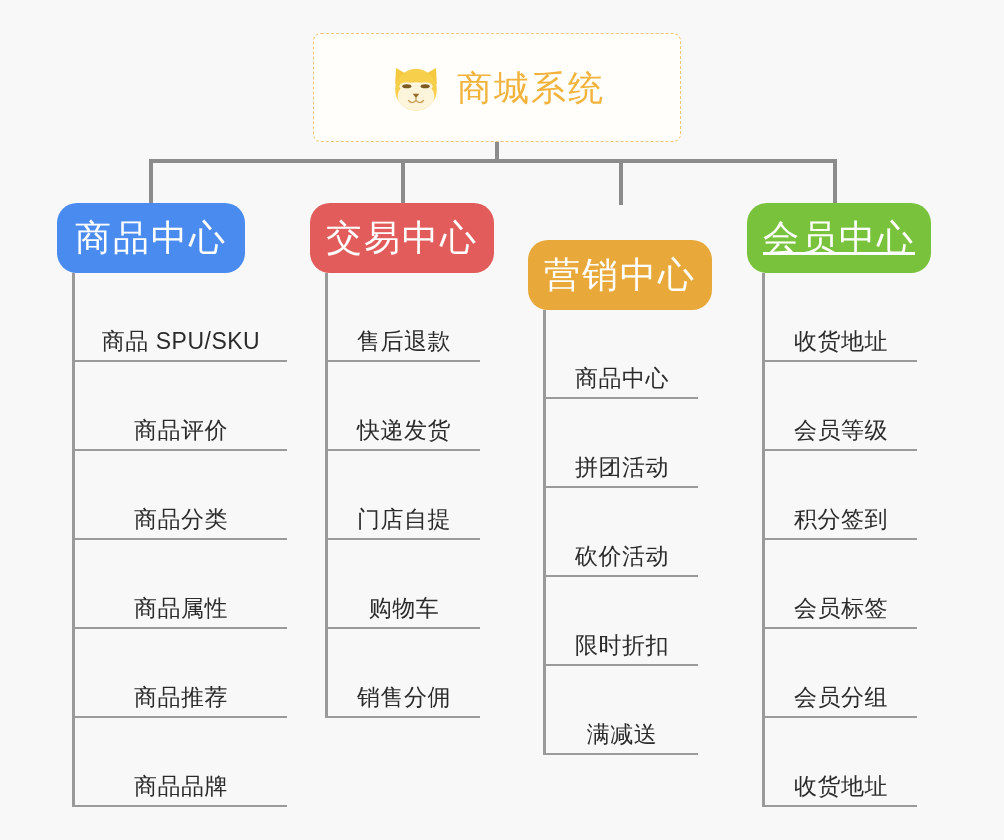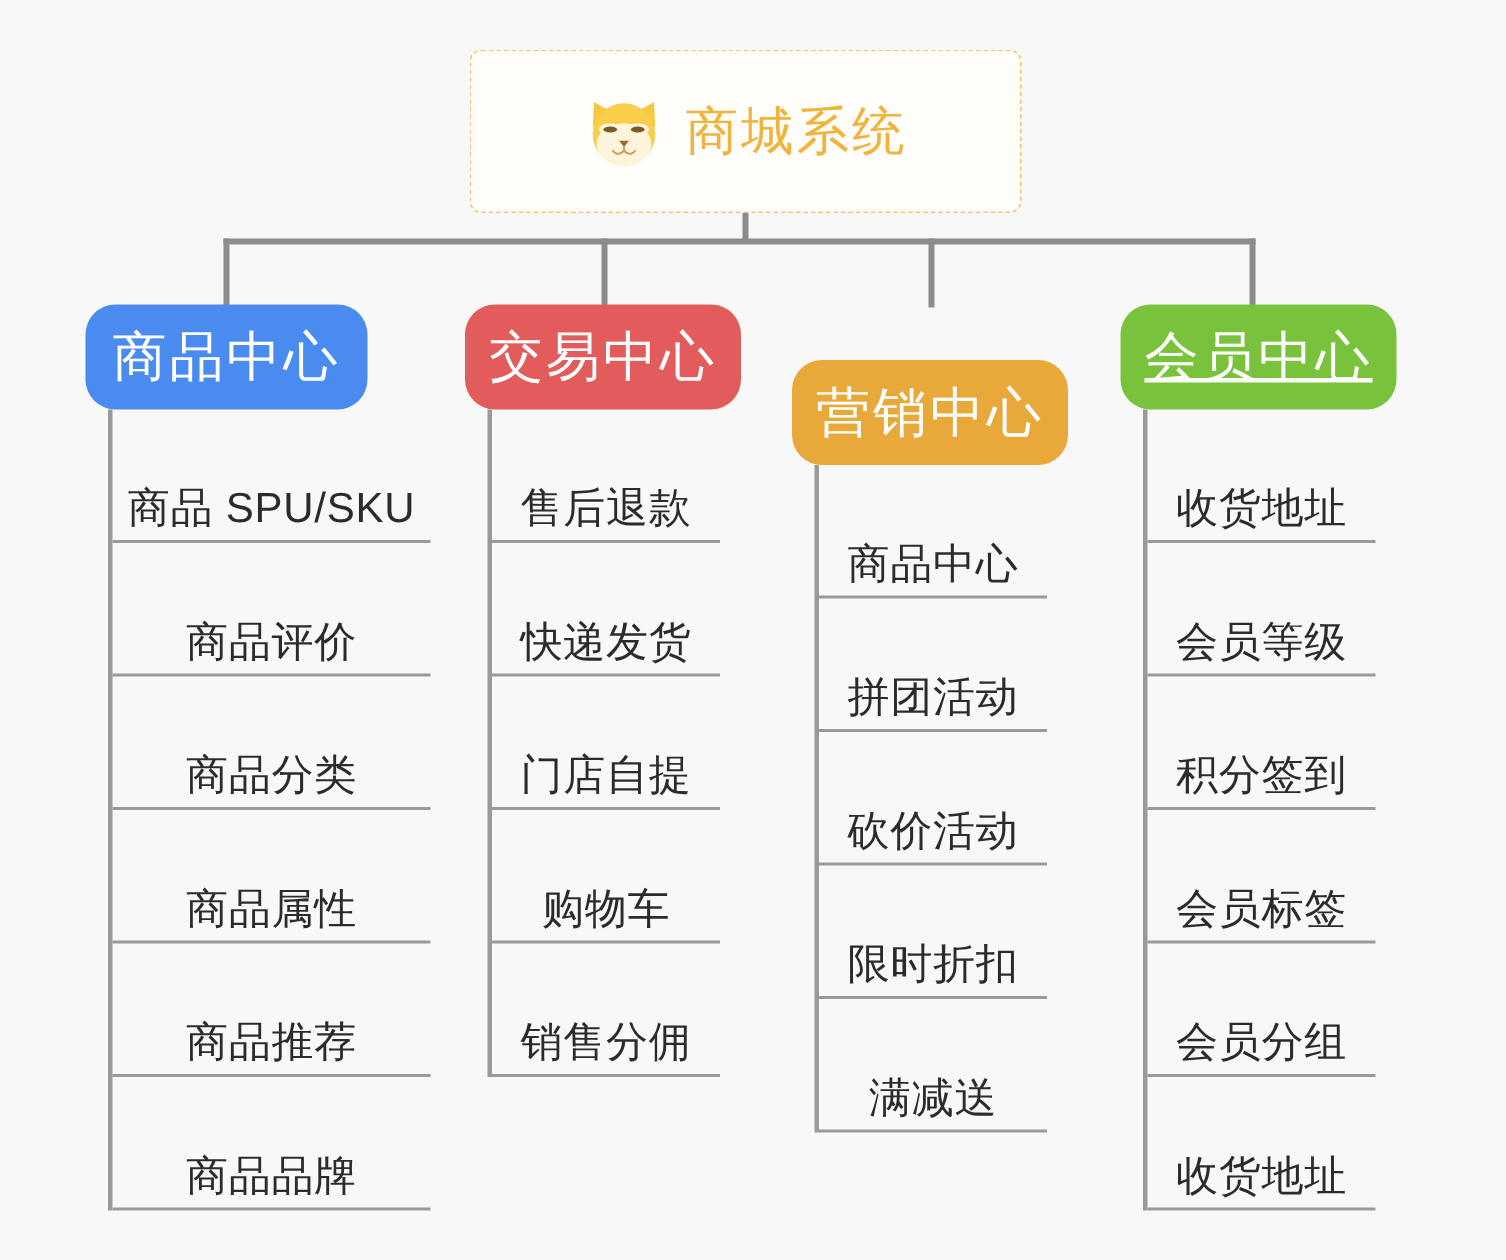--- a/index.html
+++ b/index.html
@@ -82,21 +82,21 @@
   .item {
     box-sizing: border-box;
     height: 89px;
     border-bottom: 2px solid #9a9a9a;
     display: flex;
     align-items: flex-end;
     justify-content: center;
     padding-bottom: 4px;
   }
   .item-label {
-    font-size: 28px;
+    font-size: 23px;
     color: #2b2b2b;
     white-space: nowrap;
     letter-spacing: 0.5px;
     line-height: 1.2;
   }
 
   
   .col-0 { left: 57px;  width: 188px; }
   .col-1 { left: 310px; width: 184px; }
   .col-2 { left: 528px; width: 184px; margin-top: 37px; }

